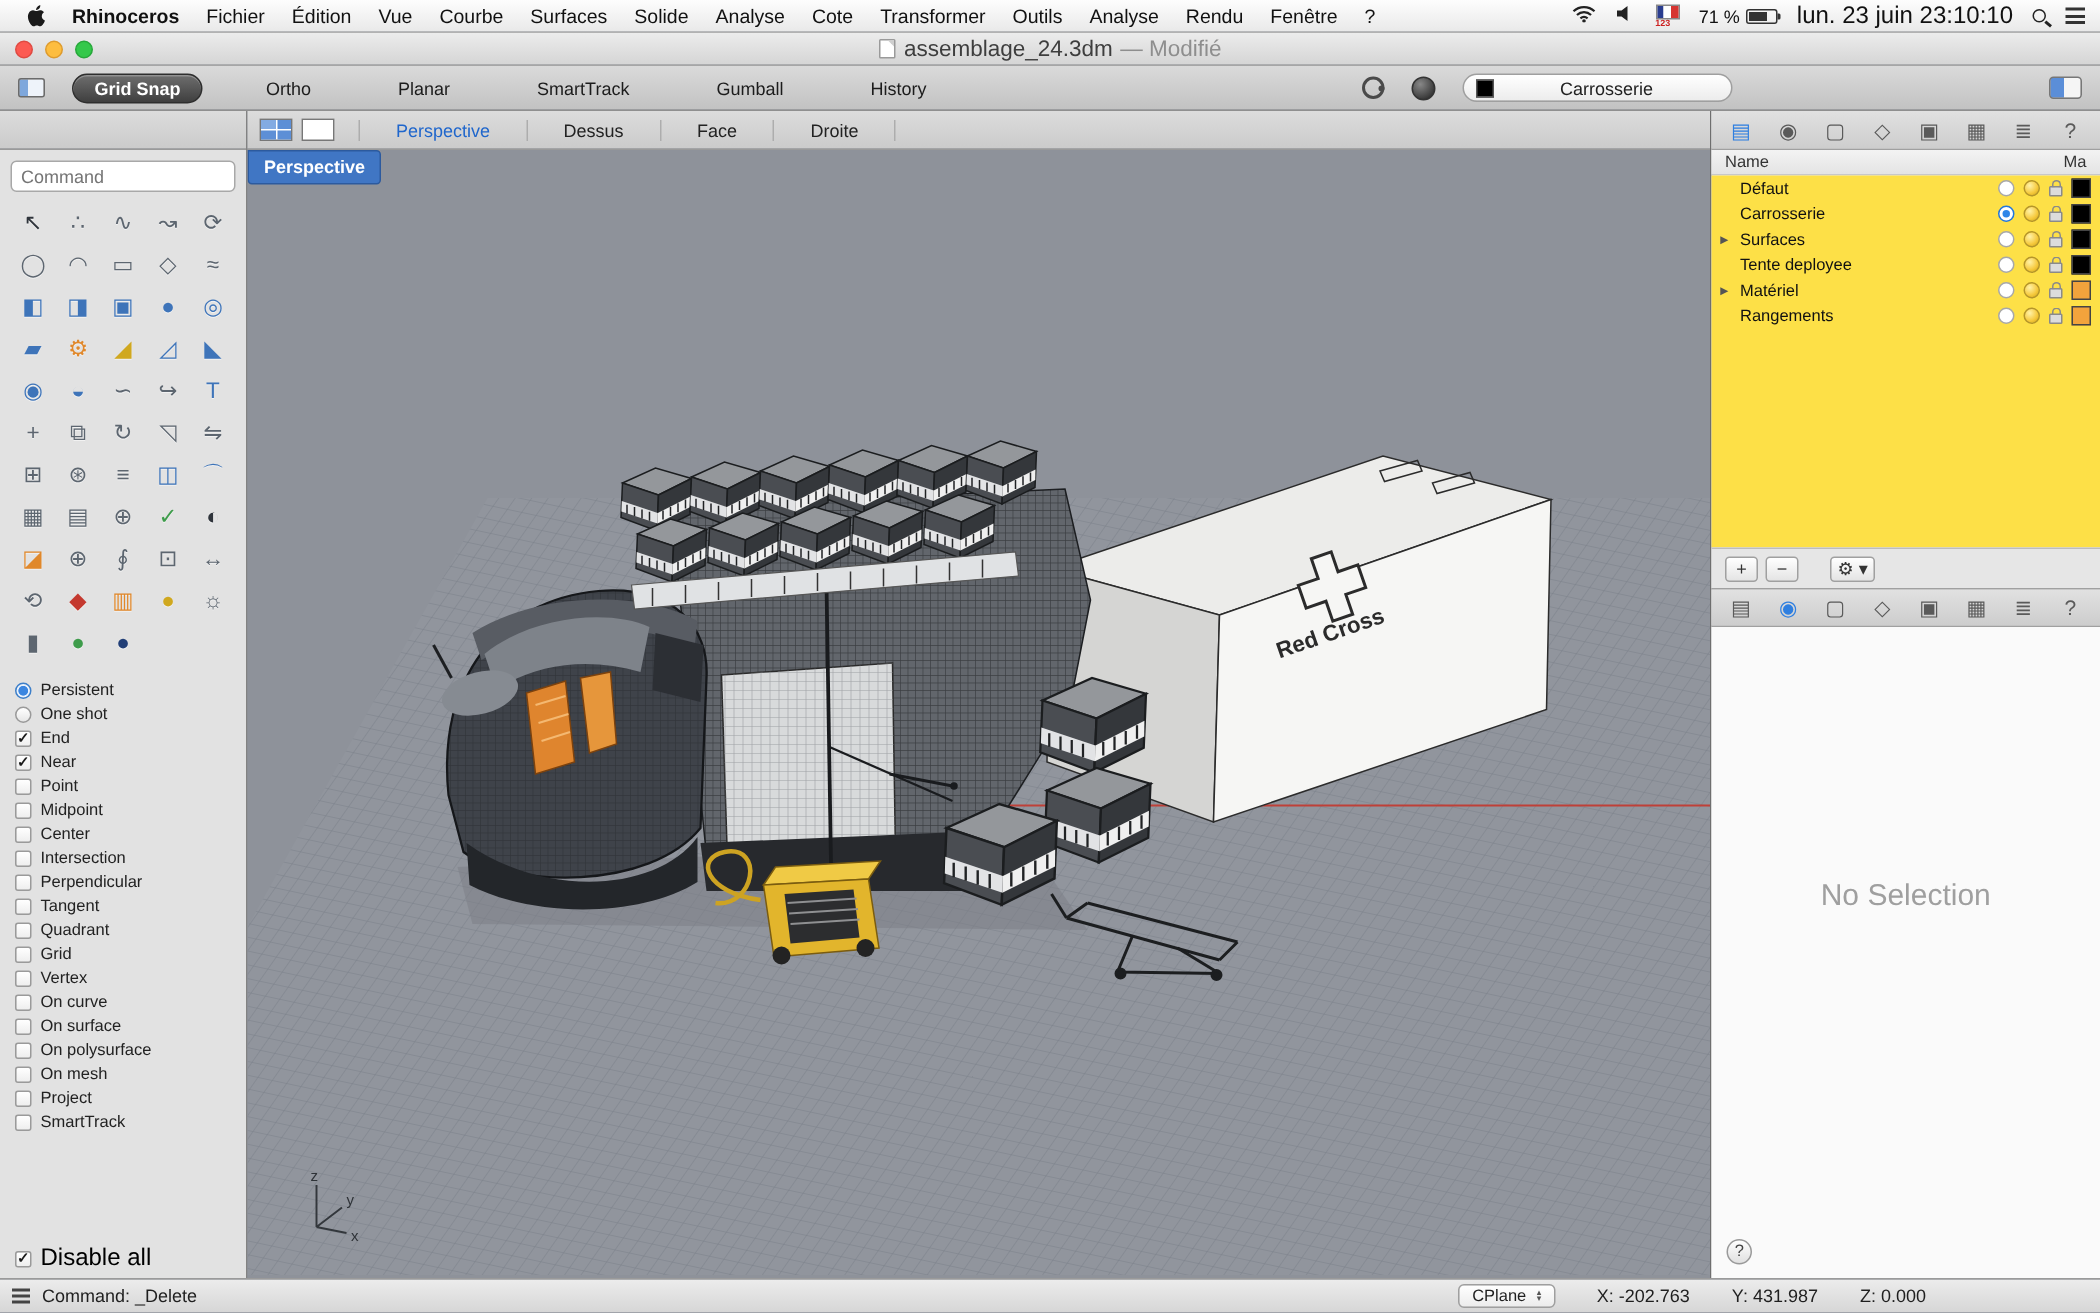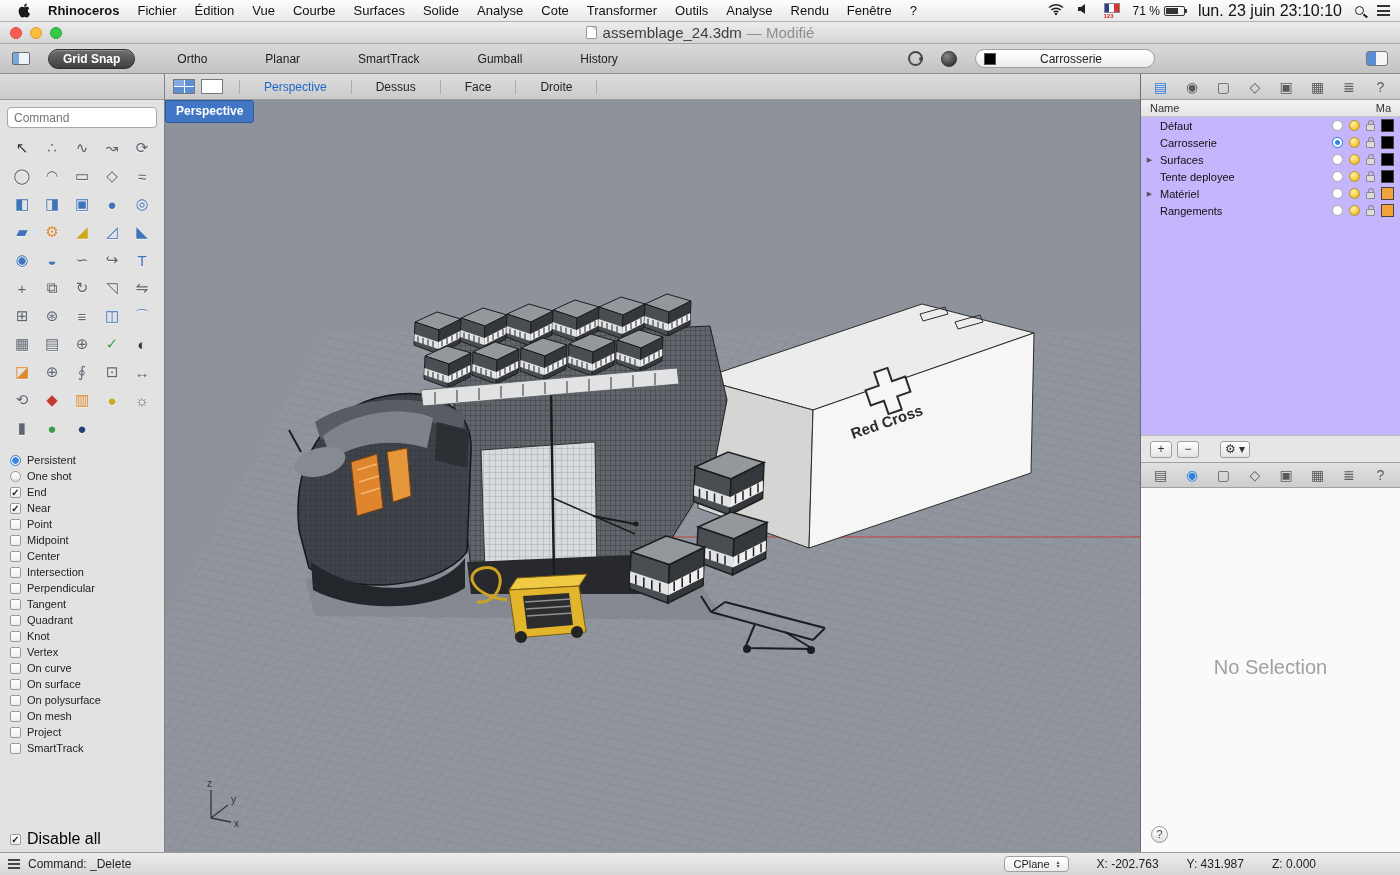--- a/index.html
+++ b/index.html
@@ -84,42 +84,42 @@
   .vp-badge{position:absolute;top:0;left:0;background:#4076c4;color:#fff;font-size:12px;font-weight:bold;padding:3px 10px 4px;border-radius:0 3px 3px 3px;border:1px solid #2c5a9e;cursor:pointer}
   .axis-widget{position:absolute;left:26px;bottom:20px}
   
   .rightcol{width:260px;display:flex;flex-direction:column;border-left:1px solid #6e6e6e;background:#fff}
   .panel-tabs{height:26px;background:linear-gradient(#e1e1e1,#cdcdcd);border-bottom:1px solid #a0a0a0;display:flex;align-items:center;justify-content:space-around;padding:0 4px;flex:none}
   .panel-tabs.second{border-top:1px solid #a0a0a0}
   .ph-icon{font-size:14px;color:#5a5a5a;width:24px;text-align:center;cursor:pointer}
   .ph-icon.active{color:#2f7fe0}
   .cols-header{height:17px;background:linear-gradient(#f3f3f3,#e4e4e4);border-bottom:1px solid #c8c8c8;display:flex;align-items:center;font-size:11px;color:#333;padding:0 9px;flex:none}
   .col-name{flex:1}
-  .layers-list{height:318px;overflow:hidden;background:#c4b5fd;flex:none}
+  .layers-list{height:248px;overflow:hidden;background:#fde047;flex:none}
   .layer-row{display:flex;align-items:center;height:17px;font-size:11px;color:#111;padding:0 6px 0 4px;gap:6px;cursor:pointer}
   .disc{width:9px;font-size:7px;color:#555;text-align:center;flex:none}
   .layer-name{flex:1;white-space:nowrap;overflow:hidden}
   .lradio{width:11px;height:11px;border-radius:50%;border:1px solid #a8a8a8;background:#fff;flex:none;position:relative}
   .lradio.cur{border-color:#2277dd}
   .lradio.cur::after{content:'';position:absolute;inset:2px;border-radius:50%;background:#2f86e8}
   .bulb{width:11px;height:11px;border-radius:50%;background:radial-gradient(circle at 35% 30%,#fff2a8,#f6c93c 60%,#caa21a);border:1px solid #b5952a;flex:none}
   .lock{width:9px;height:7px;border:1px solid #8a8a8a;border-radius:1px;background:#dcdcdc;position:relative;margin-top:4px;flex:none}
   .lock::before{content:'';position:absolute;top:-5px;left:1px;width:4px;height:4px;border:1.4px solid #8a8a8a;border-bottom:none;border-radius:3px 3px 0 0}
   .swatch{width:13px;height:13px;border:1px solid #444;flex:none}
   .layers-actions{height:27px;background:#e6e6e6;border-top:1px solid #bcbcbc;display:flex;align-items:center;padding:0 9px;gap:5px;flex:none}
   .btn-sm{min-width:22px;height:17px;background:linear-gradient(#fff,#e4e4e4);border:1px solid #a0a0a0;border-radius:3px;font-size:12px;line-height:15px;text-align:center;color:#333;cursor:pointer;padding:0 4px}
   .gear-btn{margin-left:16px}
   .props{flex:1;background:#fafafa;position:relative}
   .no-selection{position:absolute;top:168px;width:100%;text-align:center;font-size:20px;color:#9f9f9f}
   .help-btn{position:absolute;left:10px;bottom:9px;width:17px;height:17px;border-radius:50%;border:1px solid #999;background:linear-gradient(#fff,#e0e0e0);font-size:11px;text-align:center;line-height:15px;color:#444;cursor:pointer}
   
   .statusbar{height:23px;background:linear-gradient(#ececec,#d6d6d6);border-top:1px solid #9a9a9a;display:flex;align-items:center;padding:0 8px;font-size:12px;color:#1f1f1f}
   .list-icon{display:flex;flex-direction:column;gap:2px;margin-right:8px;cursor:pointer}
   .list-icon i{width:12px;height:2px;background:#444;display:block}
-  .sb-right{margin-left:auto;margin-right:76px;display:flex;align-items:center;gap:28px}
+  .sb-right{margin-left:auto;margin-right:108px;display:flex;align-items:center;gap:28px}
   .cplane-pill{background:linear-gradient(#fff,#ececec);border:1px solid #9f9f9f;border-radius:4px;padding:1px 8px;display:flex;gap:7px;align-items:center;font-size:11px;cursor:pointer}
   .ud{display:flex;flex-direction:column;font-size:6px;line-height:4.5px;color:#555}
 </style>
 </head>
 <body>
 
 <div class="menubar">
   <span class="apple">
     <svg width="13" height="15" viewBox="0 -1 14 17">
         <path fill="#1a1a1a" d="M10.8,7.9c0-2,1.6-2.9,1.7-3c-0.9-1.4-2.4-1.6-2.9-1.6C8.4,3.2,7.3,4,6.7,4C6.1,4,5.2,3.3,4.2,3.3C2.9,3.3,1.7,4.1,1,5.4c-1.4,2.4-0.4,6,1,8c0.7,1,1.5,2.1,2.5,2c1,0,1.4-0.6,2.6-0.6c1.2,0,1.5,0.6,2.6,0.6c1.1,0,1.8-1,2.4-2c0.8-1.1,1.1-2.2,1.1-2.3C13.2,11.1,10.8,10.2,10.8,7.9z M8.9,2.1c0.5-0.7,0.9-1.6,0.8-2.5C9-0.4,8,0.1,7.4,0.8C6.9,1.4,6.4,2.3,6.5,3.2C7.4,3.3,8.3,2.7,8.9,2.1z"></path>
@@ -318,21 +318,21 @@
             <div class="snap-row">
               <span class="checkbox"></span>
               <span class="snap-label">Tangent</span>
             </div>
             <div class="snap-row">
               <span class="checkbox"></span>
               <span class="snap-label">Quadrant</span>
             </div>
             <div class="snap-row">
               <span class="checkbox"></span>
-              <span class="snap-label">Knot</span>
+              <span class="snap-label">Grid</span>
             </div>
             <div class="snap-row">
               <span class="checkbox"></span>
               <span class="snap-label">Vertex</span>
             </div>
             <div class="snap-row">
               <span class="checkbox"></span>
               <span class="snap-label">On curve</span>
             </div>
             <div class="snap-row">

